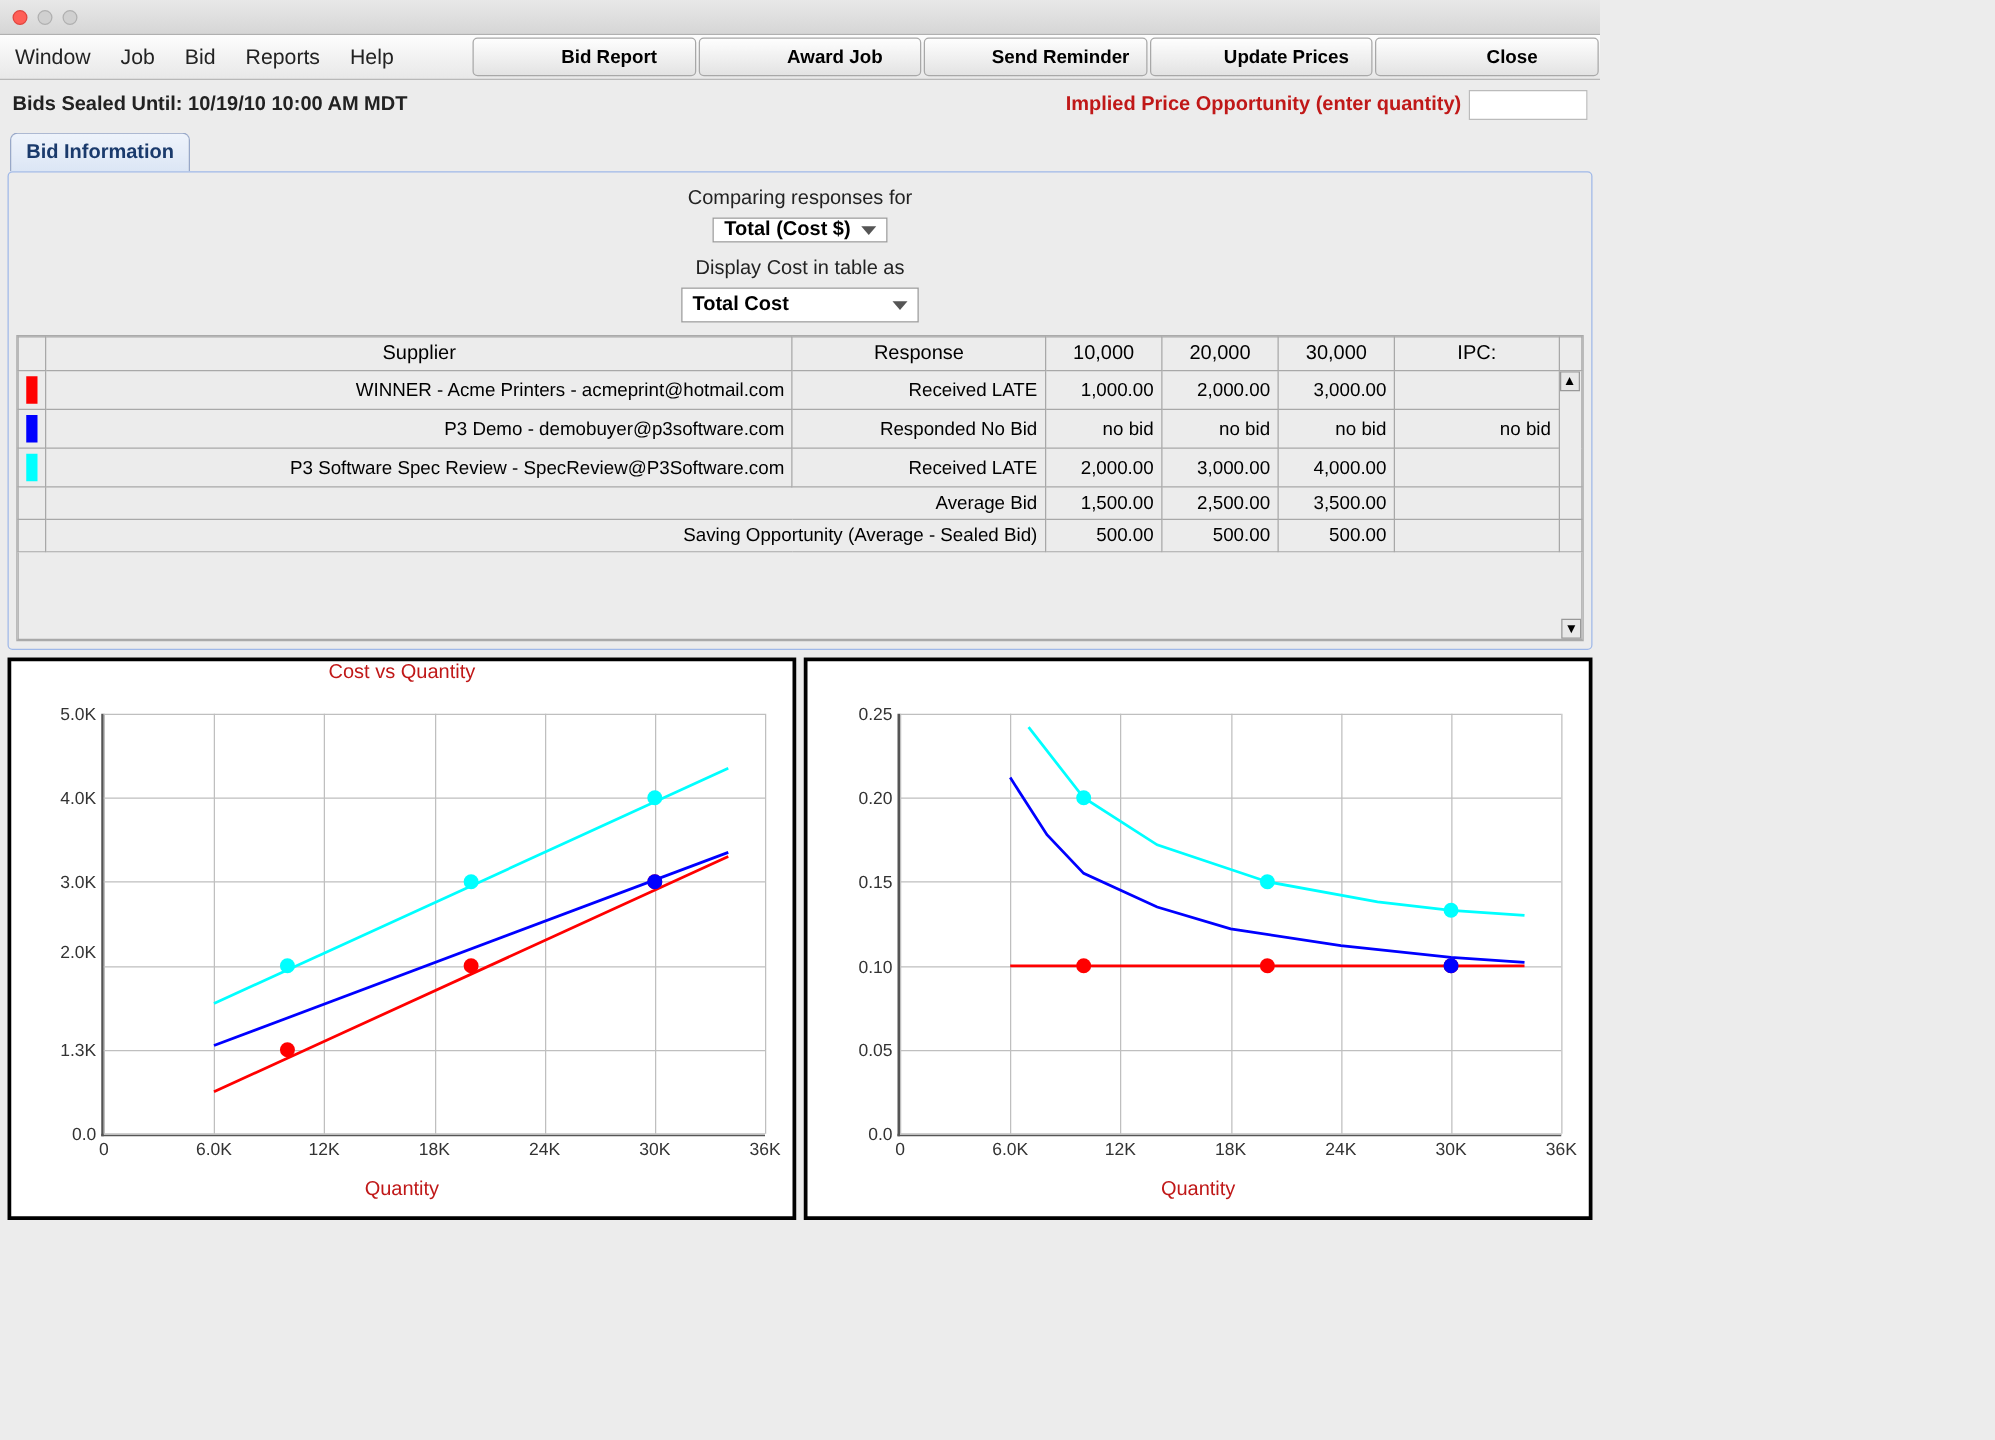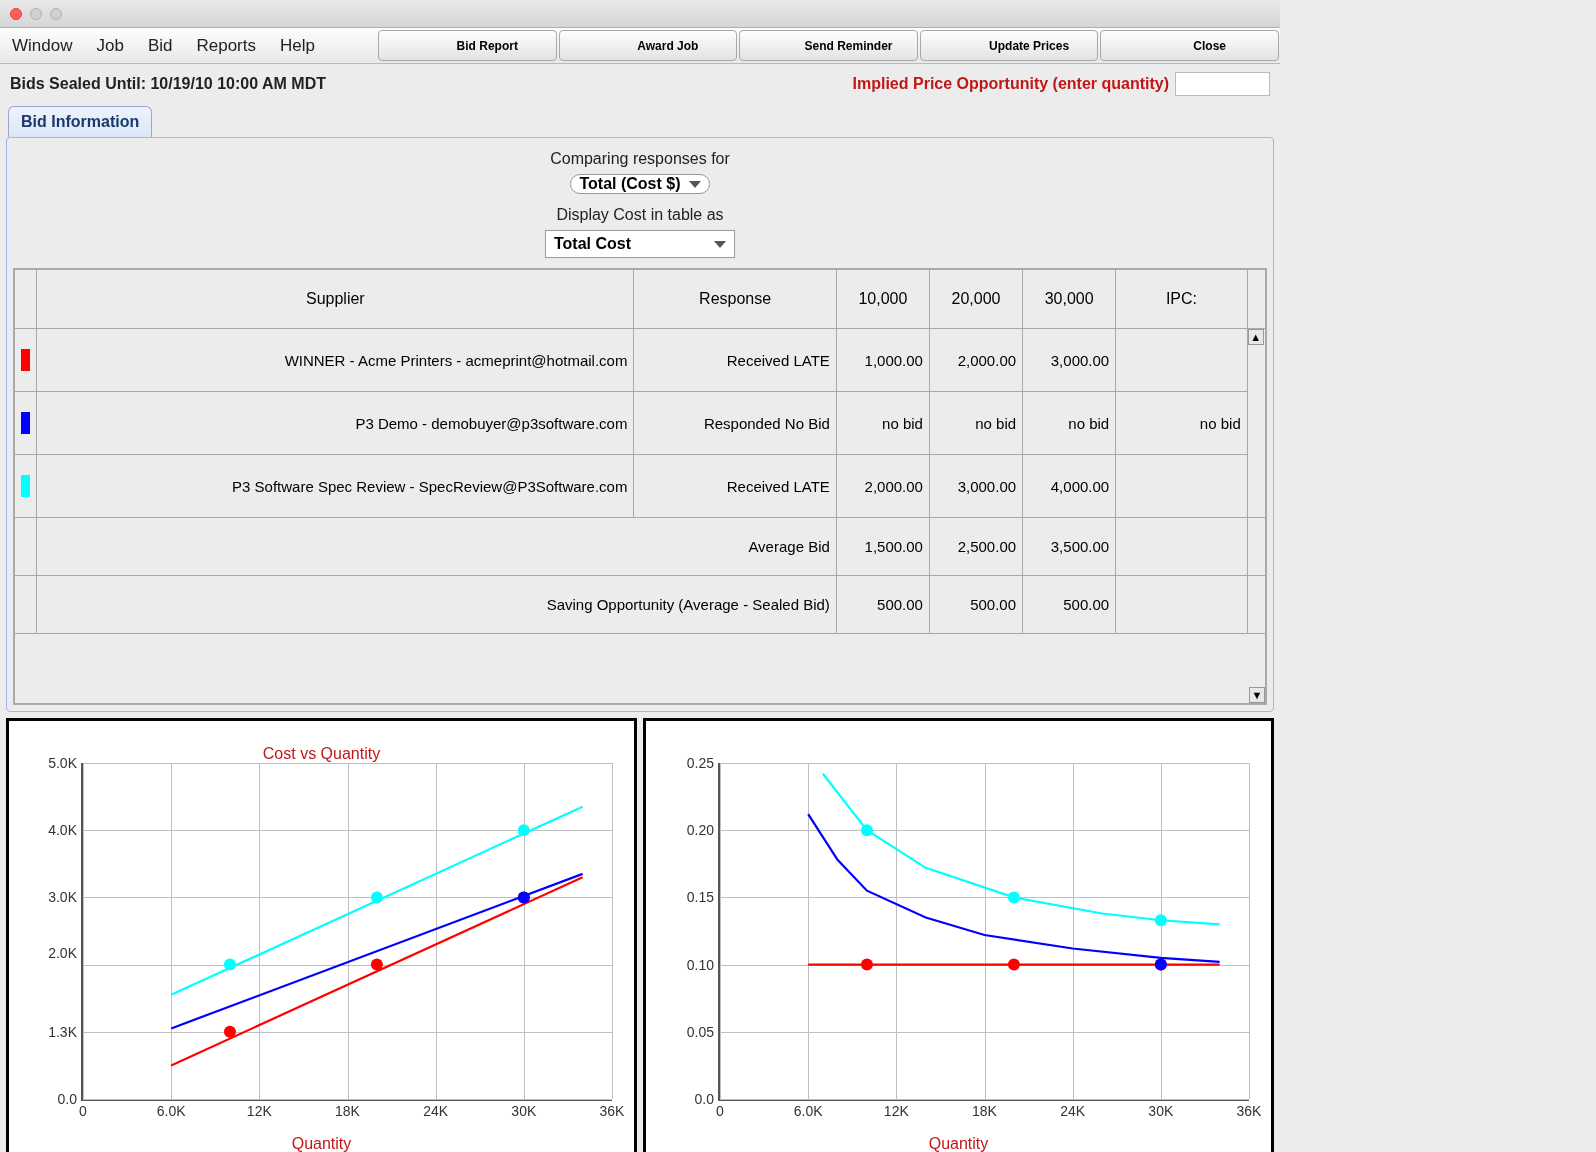--- a/index.html
+++ b/index.html
@@ -32,21 +32,21 @@
 }
 .menu-item { padding:8px 12px; font-size:17px; color:#222; cursor:default; }
 .toolbar-spacer { flex:0 0 50px; }
 .toolbar-btn {
   flex:1;
   border:1px solid #a8a8a8;
   background:linear-gradient(#fefefe,#e3e3e3);
   margin:2px 1px;
   border-radius:4px;
   display:flex; align-items:center; justify-content:center;
-  font-size:12px; font-weight:600;
+  font-size:15px; font-weight:600;
   cursor:default;
   padding-left:40px;
 }
 .status-row {
   display:flex; align-items:center; padding:8px 10px 4px 10px;
 }
 .sealed { font-size:16px; font-weight:600; color:#222; flex:1; }
 .ipc-label { color:#c01818; font-weight:600; font-size:16px; margin-right:6px;}
 .ipc-input { width:95px; height:24px; border:1px solid #bbb; background:#fff; }
 .tabs-row { padding:0 8px; margin-top:6px; }
@@ -67,42 +67,42 @@
   padding:6px;
 }
 .controls-row { display:flex; align-items:center; padding:6px 12px; gap:6px;flex-direction:column;}
 .ctrl-label { font-size:16px; color:#222; }
 .select {
   border:1px solid #999; background:#fff; height:28px;
   display:flex; align-items:center; justify-content:space-between;
   padding:0 8px; font-weight:600; font-size:16px;
 }
 .select .arrow { width:0;height:0;border-left:6px solid transparent;border-right:6px solid transparent;border-top:7px solid #555; margin-left:8px;}
-.sel1 { flex:1; max-width:480px;border-radius:13px; }
+.sel1 { flex:1; max-width:480px; }
 .spacer { flex:1; }
 .sel2 { width:190px;text-align:center; }
 .table-wrap { position:relative; border:1px solid #aaa; background:#ececec; margin-top:4px;}
 table.grid { width:100%; border-collapse:collapse; table-layout:fixed; }
 table.grid th, table.grid td {
-  border:1px solid #a8a8a8; padding:20px 6px; font-size:15px;
+  border:1px solid #a8a8a8; padding:4px 6px; font-size:15px;
   background:#ececec; white-space:nowrap; overflow:hidden;
 }
 table.grid th { background:#ececec; font-weight:400; text-align:center; font-size:16px;}
 col.swatch{width:22px;} col.sup{width:590px;} col.resp{width:200px;}
 col.q{width:92px;} col.ipc{width:130px;} col.sc{width:18px;}
 td.swatch { padding:0; }
 .swatch-box{ width:100%; height:22px; }
 td.right{text-align:right;}
 td.white{background:#fff;}
 .scroll-up{ width:16px;height:16px;border:1px solid #999;background:#e8e8e8;display:flex;align-items:center;justify-content:center;font-size:11px;}
 .table-filler{height:70px;border:1px solid #a8a8a8;border-top:none;position:relative;background:#ececec;}
 .scroll-down{position:absolute;right:0;bottom:0;width:16px;height:16px;border:1px solid #999;background:#e8e8e8;display:flex;align-items:center;justify-content:center;font-size:11px;}
 .charts-row{display:flex;gap:6px;margin:6px;}
 .chart{flex:1;border:3px solid #000;background:#fff;height:450px;position:relative;}
-.chart-title{text-align:center;color:#c01818;font-size:16px;margin-top:24px;font-weight:400;}
+.chart-title{text-align:center;color:#c01818;font-size:16px;margin-top:0;font-weight:400;}
 .plot{position:absolute;left:72px;right:22px;top:42px;bottom:64px;border-left:2px solid #555;border-bottom:2px solid #555;}
 .grid-h,.grid-v{position:absolute;background:#bfbfbf;}
 .ylbl{position:absolute;right:100%;transform:translate(-6px,-50%);font-size:14px;color:#333;}
 .xlbl{position:absolute;top:100%;transform:translate(-50%,4px);font-size:14px;color:#333;}
 .xaxis{position:absolute;bottom:12px;left:0;right:0;text-align:center;color:#c01818;font-size:16px;}
 svg.plotsvg{position:absolute;left:0;top:0;width:100%;height:100%;overflow:visible;}
 </style>
 </head>
 <body>
 

